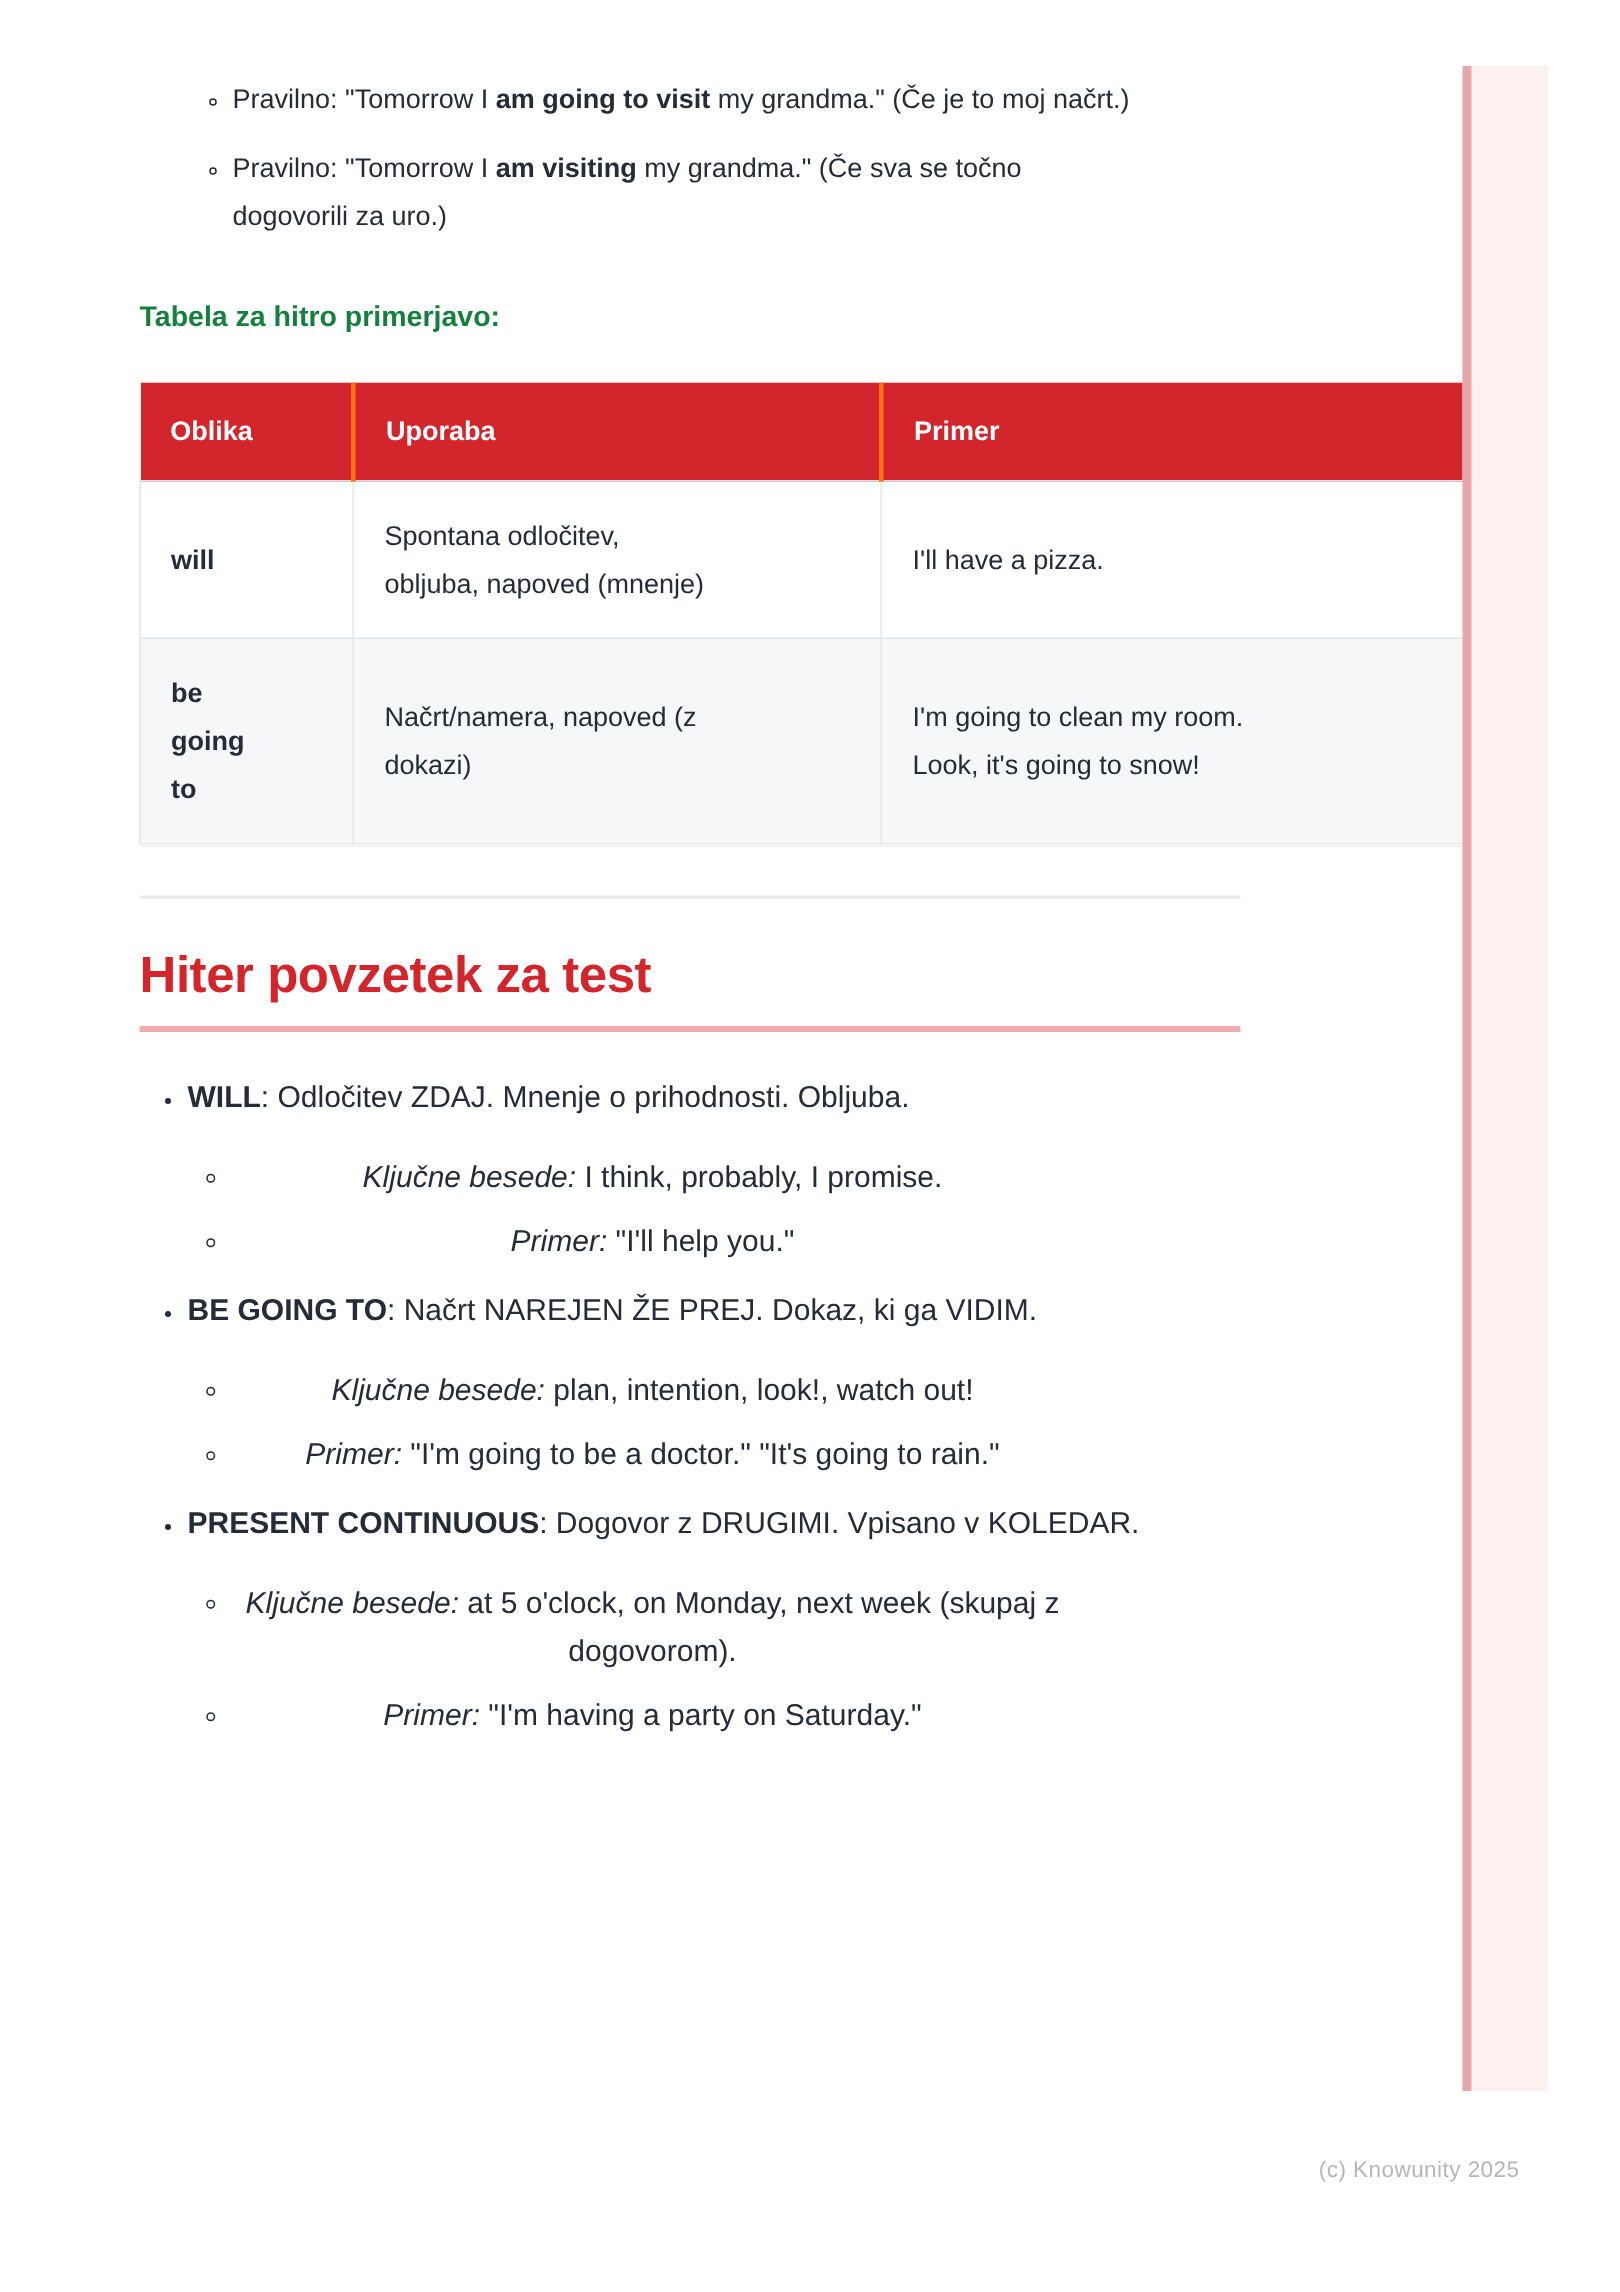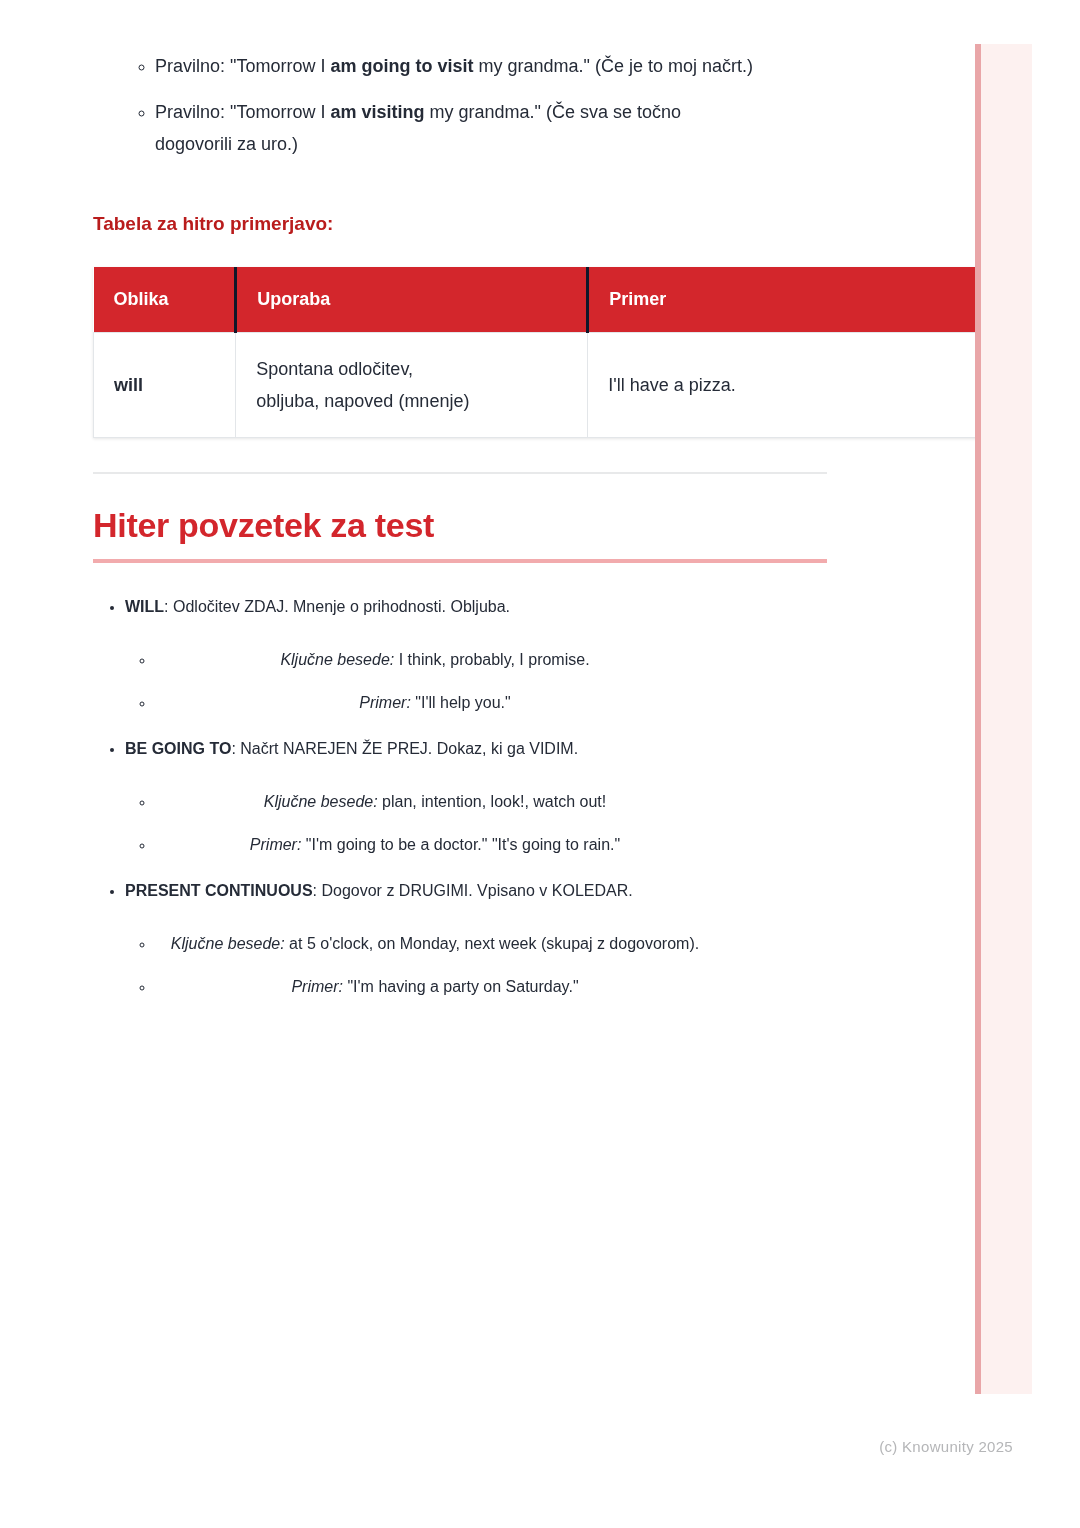--- a/index.html
+++ b/index.html
@@ -23,45 +23,45 @@
   .intro-list {
     list-style-type: circle;
     padding-left: 62px;
     margin-top: 50px;
     font-size: 18px;
     line-height: 32px;
   }
   .intro-list li { margin-bottom: 14px; max-width: 600px; }
   .intro-list li::marker { font-size: 0.85em; }
   .table-intro {
-    margin-top: 48px;
+    margin-top: 36px;
     font-size: 19px;
     font-weight: bold;
     line-height: 32px;
-    color: #b91c1c;
+    color: #15803d;
   }
   .table-wrap {
     margin-top: 27px;
     border-radius: 0;
     overflow: hidden;
     box-shadow: 0 1px 3px rgba(0,0,0,0.10);
     width: 886px;
   }
   table {
     border-collapse: collapse;
     width: 100%;
     font-size: 18px;
   }
   thead th {
     background: #d3262c;
     color: #ffffff;
     font-weight: bold;
     text-align: left;
     padding: 22px 20px;
-    border-left: 3px solid #0f172a;
+    border-left: 3px solid #f97316;
   }
   thead th:first-child { border-left: none; }
   tbody td {
     border: 1px solid #e3e6e9;
     padding: 20px;
     vertical-align: middle;
     line-height: 32px;
     white-space: pre-line;
   }
   tbody tr:nth-child(even) td { background: #f6f7f9; }
@@ -80,21 +80,21 @@
     font-weight: bold;
     letter-spacing: -0.3px;
     color: #d3262c;
     border-bottom: 4px solid #f2abad;
     padding-bottom: 13px;
   }
   .summary-list {
     list-style-type: disc;
     padding-left: 32px;
     margin-top: 28px;
-    font-size: 16px;
+    font-size: 20px;
     line-height: 32px;
   }
   .summary-list > li { margin-bottom: 14px; }
   .summary-list > li::marker { font-size: 0.8em; }
   .sub {
     list-style-type: circle;
     padding-left: 30px;
     margin-top: 21px;
     margin-bottom: 12px;
   }
@@ -141,20 +141,29 @@
             <th class="col-primer">Primer</th>
           </tr>
         </thead>
         <tbody>
           <tr>
             <td class="col-oblika">will</td>
             <td class="col-uporaba">Spontana odločitev,
 obljuba, napoved (mnenje)</td>
             <td class="col-primer">I'll have a pizza.</td>
           </tr>
+          <tr>
+            <td class="col-oblika">be
+going
+to</td>
+            <td class="col-uporaba">Načrt/namera, napoved (z
+dokazi)</td>
+            <td class="col-primer">I'm going to clean my room.
+Look, it's going to snow!</td>
+          </tr>
         </tbody>
       </table>
     </div>
 
     <hr class="divider">
 
     <h1>Hiter povzetek za test</h1>
 
     <ul class="summary-list">
       <li>

